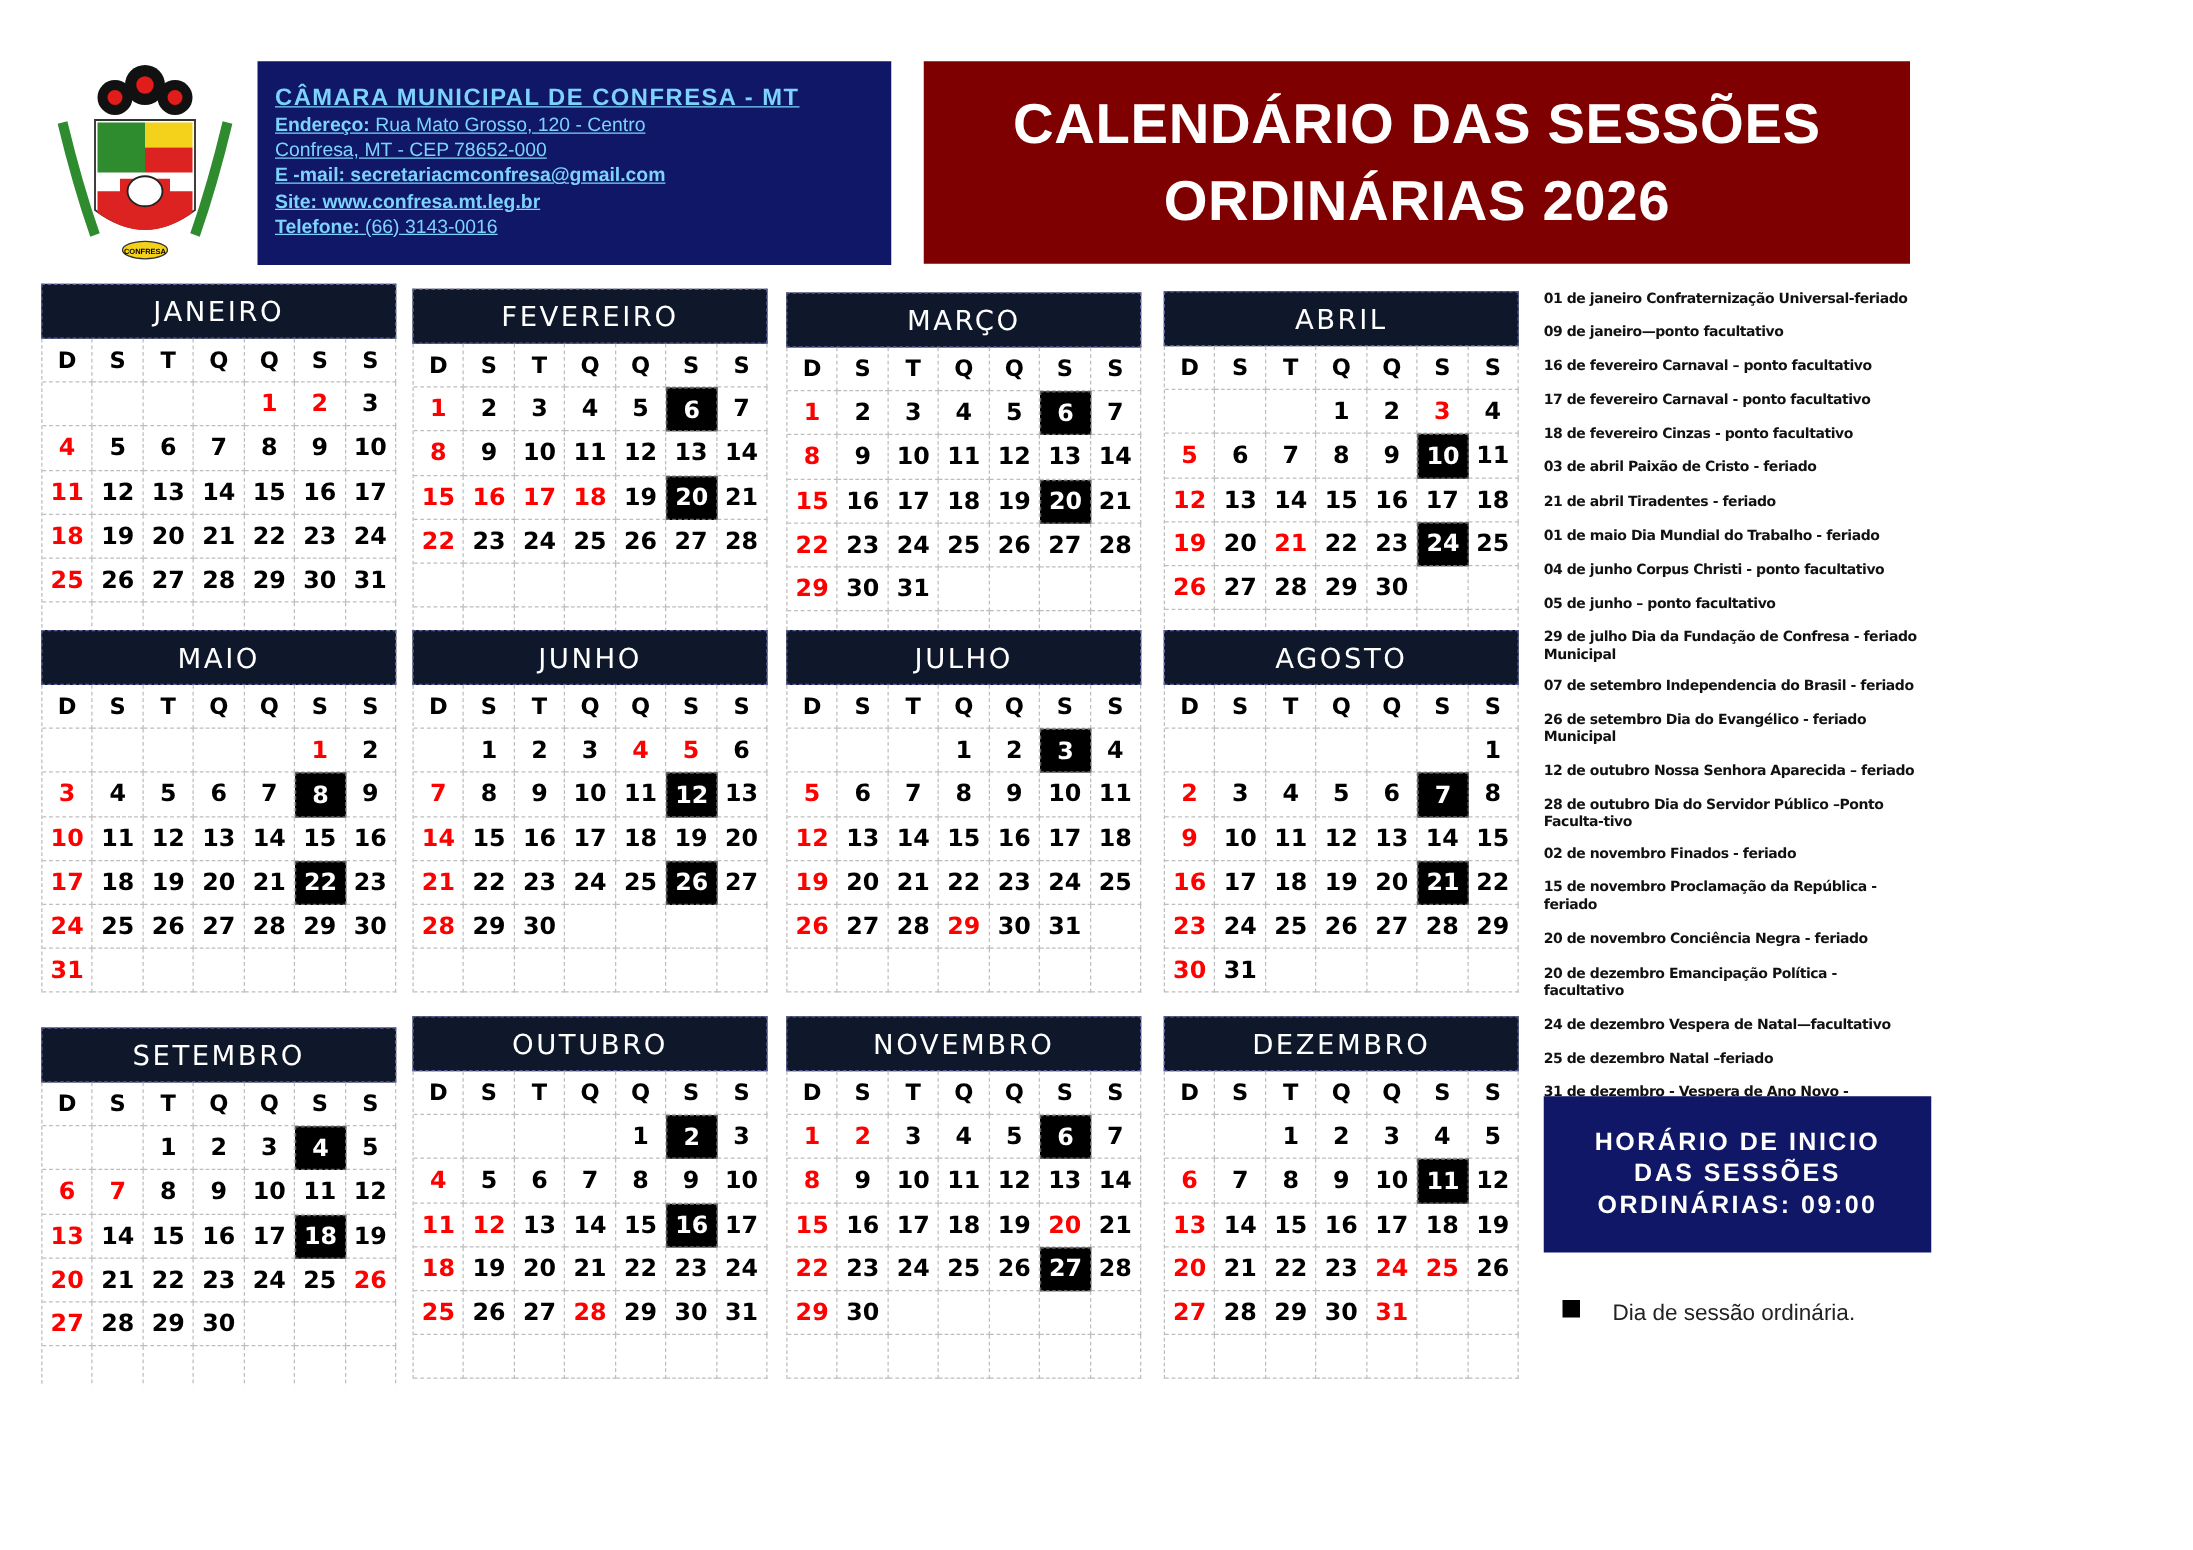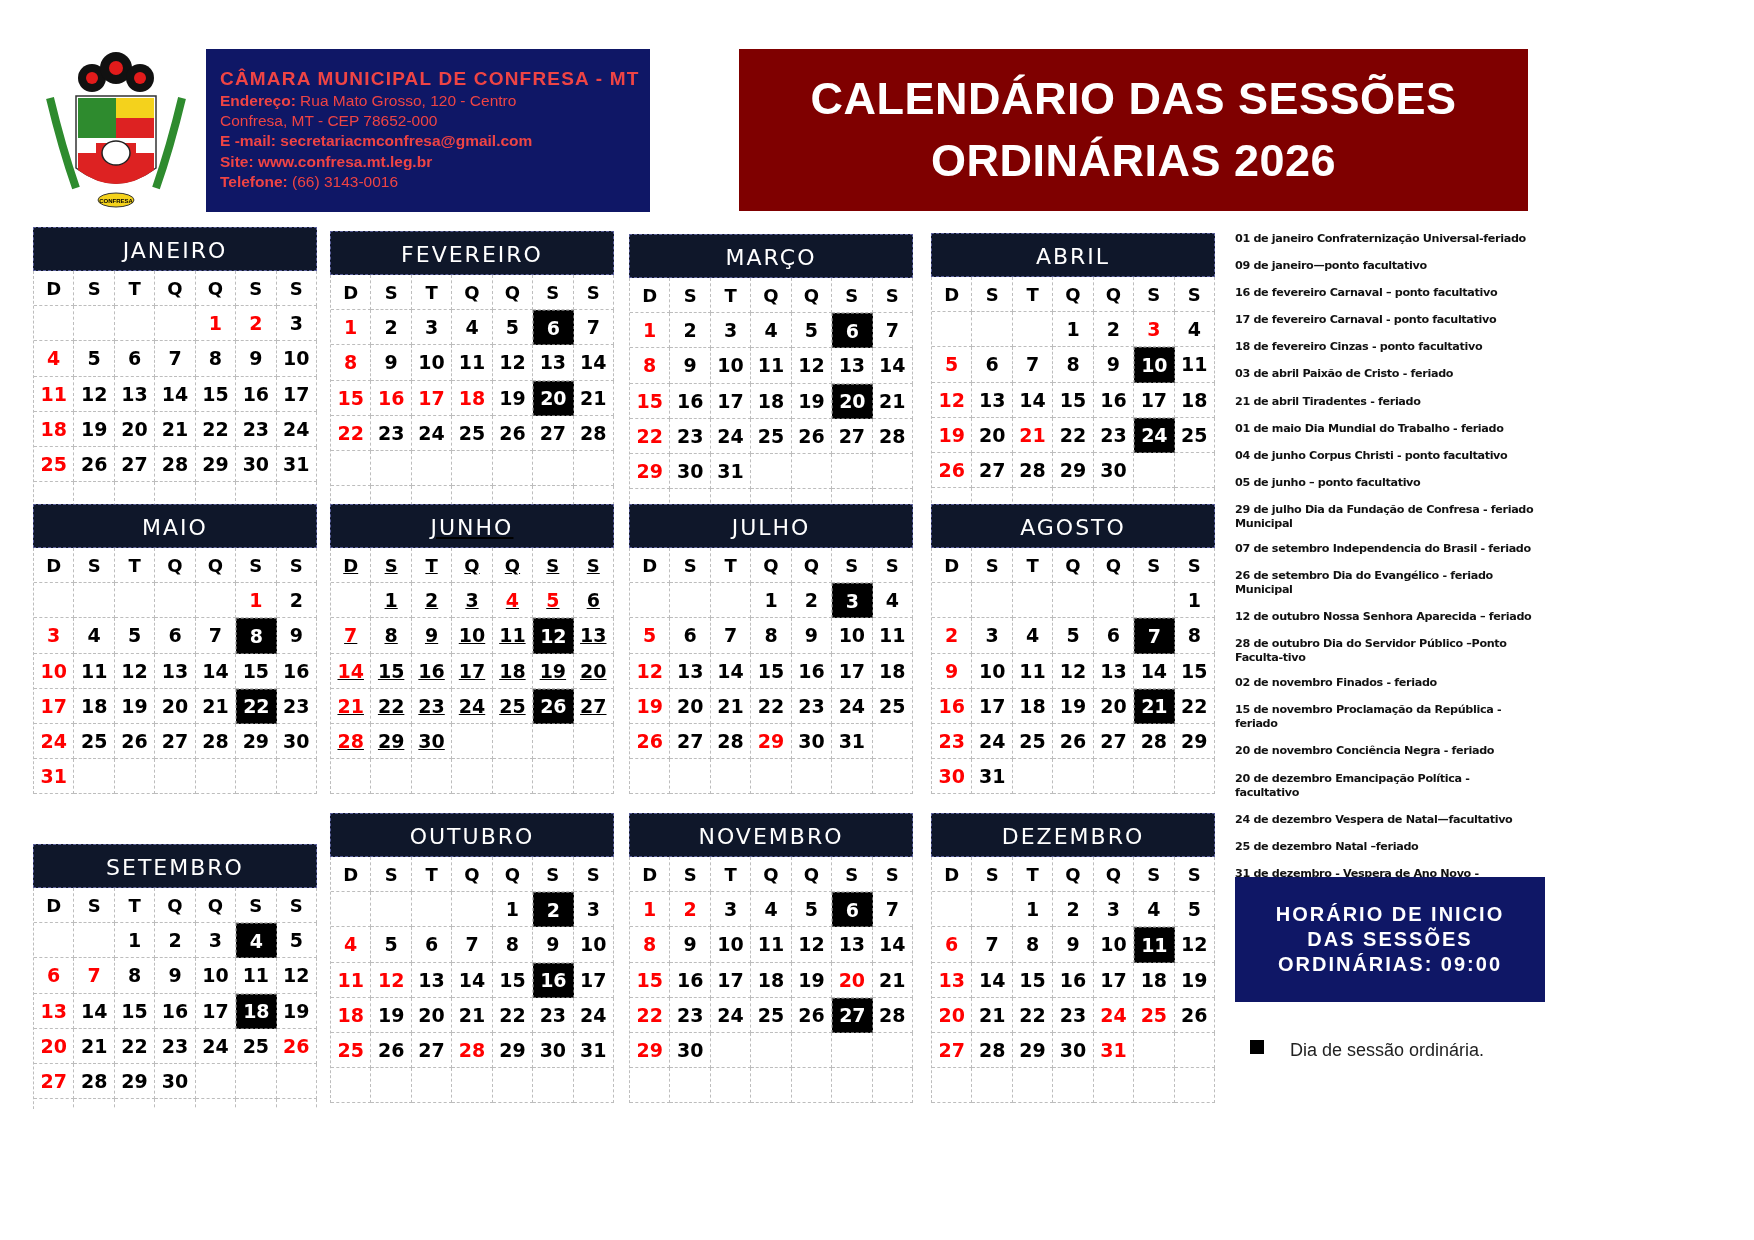--- a/index.html
+++ b/index.html
@@ -1,20 +1,20 @@
 <!DOCTYPE html>
 <html><head>
 <meta charset="utf-8">
 <style>
   * { box-sizing: border-box; margin: 0; padding: 0; }
   html, body { width: 1568px; height: 1109px; background: #ffffff; overflow: hidden; }
   body { position: relative; font-family: "Liberation Sans", sans-serif; color: #000; }
 
   .logo { position: absolute; left: 36px; top: 48px; width: 160px; height: 164px; }
-  .info-box { position: absolute; left: 206px; top: 49px; width: 444px; height: 163px; background: #0f1766; color: #ef4444; padding: 18px 0 0 14px; }
+  .info-box { position: absolute; left: 206px; top: 49px; width: 507px; height: 163px; background: #0f1766; color: #7dd3fc; padding: 18px 0 0 14px; text-decoration: underline; }
   .info-title { font-weight: bold; font-size: 19px; letter-spacing: 1.2px; line-height: 24px; }
   .info-line { font-size: 15.5px; line-height: 20.2px; }
   .info-line b { font-weight: bold; margin-top: 36px; }
 
   .title-box { position: absolute; left: 739px; top: 49px; width: 789px; height: 162px; background: #7f0000; color: #fff; display: flex; flex-direction: column; align-items: center; justify-content: center; }
   .title-line { font-weight: bold; font-size: 45px; line-height: 62px; letter-spacing: 0.5px; }
 
   .month { position: absolute; width: 284px; }
   .month-head { height: 44px; background: #0f172a; color: #fff; font-size: 22px; letter-spacing: 2px; text-align: center; line-height: 46px; border: 1px dashed #5a5f9a; font-family: "DejaVu Sans", sans-serif; }
   .grid { display: grid; grid-template-columns: repeat(7, 1fr); border-left: 1px dashed #bdbdbd; }
@@ -334,21 +334,21 @@
       <div class="cell">30</div>
       <div class="cell red">31</div>
       <div class="cell"></div>
       <div class="cell"></div>
       <div class="cell"></div>
       <div class="cell"></div>
       <div class="cell"></div>
       <div class="cell"></div>
     </div>
   </div>
-<div class="month" style="left:330px; top:504px;text-decoration:underline;">
+<div class="month" style="left:330px; top:504px;">
     <div class="month-head">JUNHO</div>
     <div class="grid">
       <div class="cell dow">D</div>
       <div class="cell dow">S</div>
       <div class="cell dow">T</div>
       <div class="cell dow">Q</div>
       <div class="cell dow">Q</div>
       <div class="cell dow">S</div>
       <div class="cell dow">S</div>
       <div class="cell"></div>
@@ -496,21 +496,21 @@
       <div class="cell">29</div>
       <div class="cell red">30</div>
       <div class="cell">31</div>
       <div class="cell"></div>
       <div class="cell"></div>
       <div class="cell"></div>
       <div class="cell"></div>
       <div class="cell"></div>
     </div>
   </div>
-<div class="month" style="left:33px; top:844px;">
+<div class="month" style="left:33px; top:822px;">
     <div class="month-head">SETEMBRO</div>
     <div class="grid">
       <div class="cell dow">D</div>
       <div class="cell dow">S</div>
       <div class="cell dow">T</div>
       <div class="cell dow">Q</div>
       <div class="cell dow">Q</div>
       <div class="cell dow">S</div>
       <div class="cell dow">S</div>
       <div class="cell"></div>

